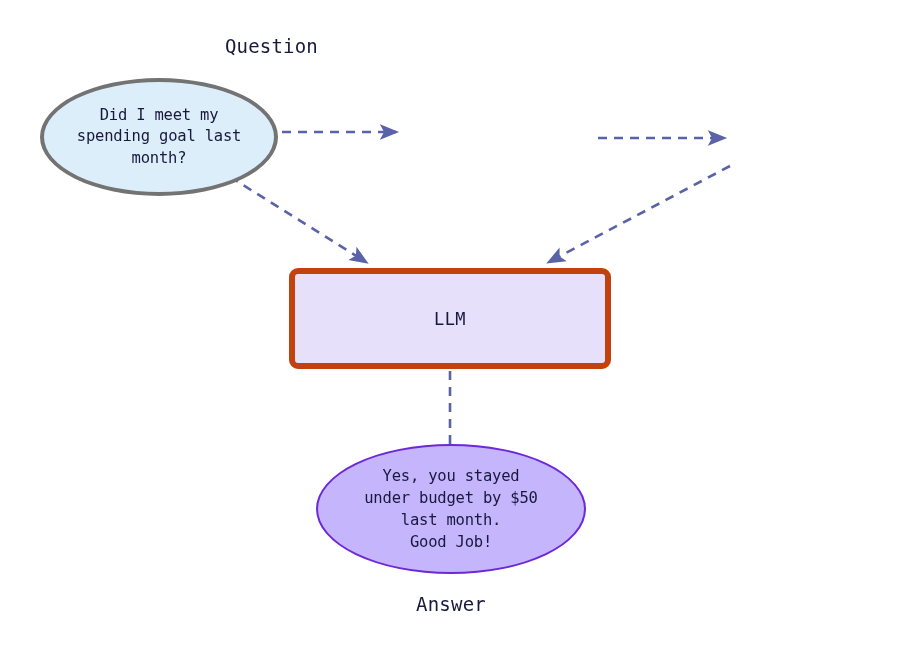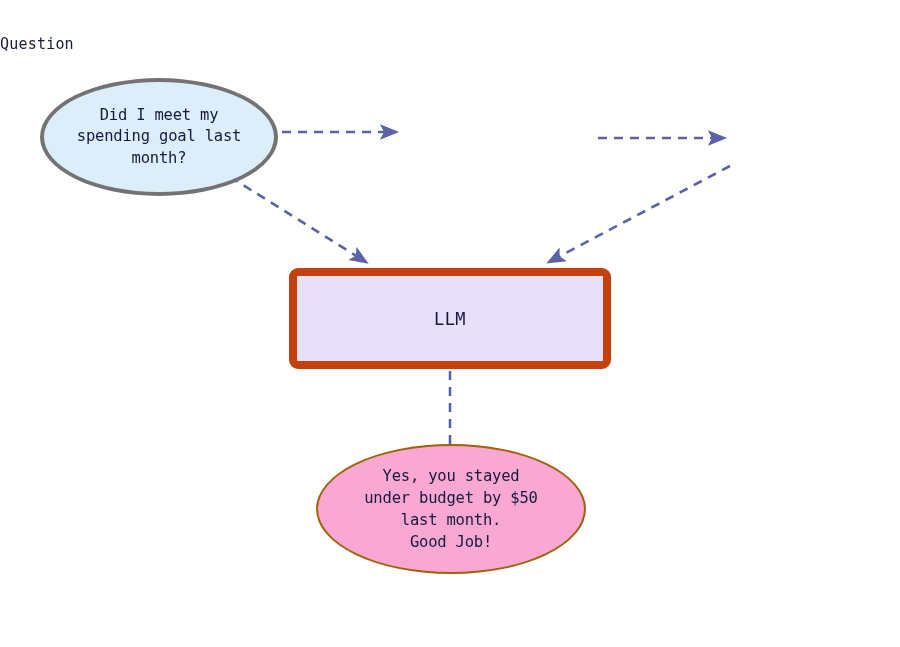--- a/index.html
+++ b/index.html
@@ -53,38 +53,38 @@
     z-index: 3;
   }
 
   
   .ellipse-answer {
     left: 316px;
     top: 444px;
     width: 270px;
     height: 130px;
     border-radius: 50%;
-    background: #f9a8d4;
-    border: 2px solid #a16207;
+    background: #c4b5fd;
+    border: 2px solid #6d28d9;
     font-size: 15.5px;
     line-height: 1.42;
     letter-spacing: -0.2px;
     z-index: 3;
     text-align: center;
   }
 
   
   .box-llm {
     left: 289px;
     top: 268px;
     width: 322px;
     height: 101px;
     border-radius: 9px;
     background: #e6e0fa;
-    border: 8px solid #c2410c;
+    border: 6px solid #c2410c;
     font-size: 17px;
     letter-spacing: 0.5px;
     z-index: 3;
   }
 
   
   .stack {
     position: absolute;
     z-index: 3;
   }
@@ -123,22 +123,22 @@
   
   .label {
     position: absolute;
     color: #19193d;
     font-family: "DejaVu Sans Mono", "Liberation Mono", monospace;
     white-space: nowrap;
     z-index: 4;
   }
   .label-question {
     left: 0; top: 35px; width: 318px;
-    text-align: left;
-    font-size: 15px;
+    text-align: right;
+    font-size: 19px;
     letter-spacing: 0.2px;
   }
   .label-answer {
     left: 316px; top: 593px; width: 270px;
     text-align: center;
     font-size: 19px;
     letter-spacing: 0.2px;
   }
   .label-auggen {
     left: 250px; top: 383px; width: 400px;
@@ -180,14 +180,15 @@
 
 
   <div class="node box-llm">LLM</div>
 
 
   <div class="node ellipse-answer">Yes, you stayed
 under budget by $50
 last month.
 Good Job!</div>
 
+  <div class="label label-answer">Answer</div>
 
 </div>
 
 </body></html>

